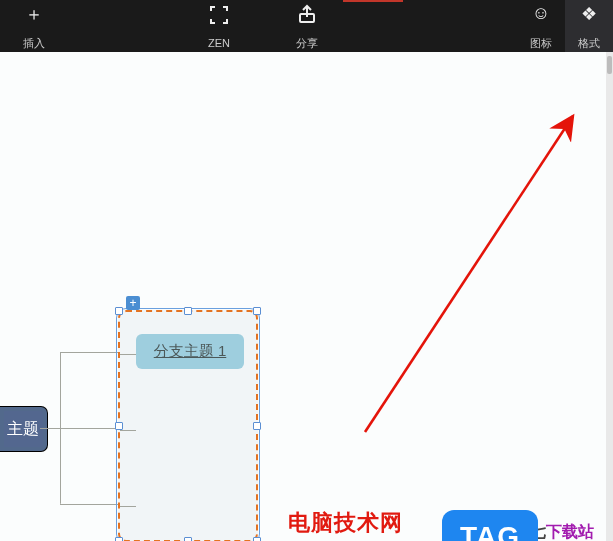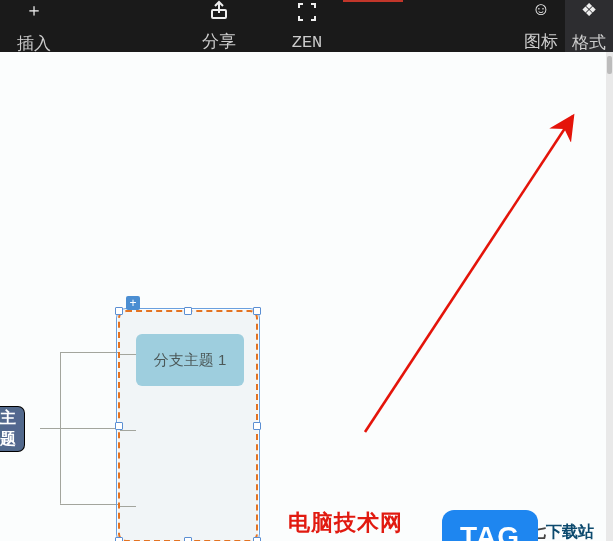--- a/index.html
+++ b/index.html
@@ -51,24 +51,23 @@
     color: #eee;
   }
   .tool-btn .icon-slot {
     height: 24px;
     display: flex;
     align-items: center;
     justify-content: center;
     font-size: 18px;
   }
   .tool-btn .label {
-    font-size: 17px;
+    font-size: 11px;
     color: #ccc;
     margin-top: 10px;
-    font-family: Liberation Mono, monospace;
   }
   .format-btn { background: #2d2d30; }
   .sep-red {
     position: absolute;
     top: 0;
     left: 343px;
     width: 60px;
     height: 2px;
     background: #c2362a;
   }
@@ -96,33 +95,33 @@
     width: 5px;
     height: 18px;
     background: #bcbcbc;
     border-radius: 2px;
   }
   
   .central-topic {
     position: absolute;
     left: 0;
     top: 355px;
-    width: 24px;
+    width: 47px;
     height: 44px;
     background: #53678f;
     border: 4px solid #52698c;
     box-shadow: 0 0 0 1px #000;
     border-radius: 0 6px 6px 0;
     color: #fff;
     display: flex;
     align-items: center;
     justify-content: flex-end;
     padding-right: 4px;
     font-size: 16px;
-    font-weight: 700;
+    font-weight: 400;
   }
   .connector {
     position: absolute;
     border-color: #a3a59d;
     border-style: solid;
     border-width: 0;
   }
   
   .branch-group {
     position: absolute;
@@ -168,28 +167,29 @@
     font-size: 12px;
     line-height: 14px;
     text-align: center;
     border-radius: 2px;
     cursor: pointer;
   }
   .branch-item {
     position: absolute;
     left: 16px;
     width: 108px;
-    height: 52px;
+    height: 35px;
     background: #9ecede;
     border-radius: 6px;
     display: flex;
     align-items: center;
     justify-content: center;
     color: #4c5858;
     font-size: 15px;
+    text-decoration: underline;
   }
   .branch-conn {
     position: absolute;
     left: 0;
     width: 16px;
     height: 1px;
     border-top: 1px solid #a3a59d;
   }
   
   .arrow-svg {
@@ -240,63 +240,63 @@
     position: absolute;
     left: 530px;
     top: 470px;
     width: 75px;
     height: 60px;
     color: #8d8d8d;
     font-size: 13px;
     z-index: 0;
   }
   .xz7 .top { font-size: 16px; font-weight: bold; }
-  .xz7 .cn { color: #0c4a6e; }
+  .xz7 .cn { color: #a21caf; }
 </style>
 </head>
 <body>
 
 <div class="toolbar">
   <div class="sep-red"></div>
 
   <div class="toolbar-group-left">
     <div class="tool-btn">
       <div class="icon-slot">
         <span>＋</span>
       </div>
       <div class="label">插入</div>
     </div>
   </div>
 
   <div class="toolbar-group-center">
-    <div class="tool-btn">
-      <div class="icon-slot">
-        <svg width="20" height="20" viewBox="0 0 20 20">
-            <g stroke="#eee" stroke-width="2" fill="none">
-              <path d="M10 13 V3"></path>
-              <path d="M6 6 L10 2 L14 6"></path>
-              <rect x="3" y="10" width="14" height="8" rx="1"></rect>
-            </g>
-          </svg>
-      </div>
-      <div class="label">分享</div>
-    </div>
     <div class="tool-btn">
       <div class="icon-slot">
         <svg width="20" height="20" viewBox="0 0 20 20">
             <g stroke="#eee" stroke-width="2" fill="none">
               <path d="M2 6 V2 H6"></path>
               <path d="M14 2 H18 V6"></path>
               <path d="M18 14 V18 H14"></path>
               <path d="M6 18 H2 V14"></path>
             </g>
           </svg>
       </div>
       <div class="label">ZEN</div>
     </div>
+    <div class="tool-btn">
+      <div class="icon-slot">
+        <svg width="20" height="20" viewBox="0 0 20 20">
+            <g stroke="#eee" stroke-width="2" fill="none">
+              <path d="M10 13 V3"></path>
+              <path d="M6 6 L10 2 L14 6"></path>
+              <rect x="3" y="10" width="14" height="8" rx="1"></rect>
+            </g>
+          </svg>
+      </div>
+      <div class="label">分享</div>
+    </div>
   </div>
 
   <div class="toolbar-group-right">
     <div class="tool-btn">
       <div class="icon-slot">
         <span>☺</span>
       </div>
       <div class="label">图标</div>
     </div>
     <div class="tool-btn format-btn">

